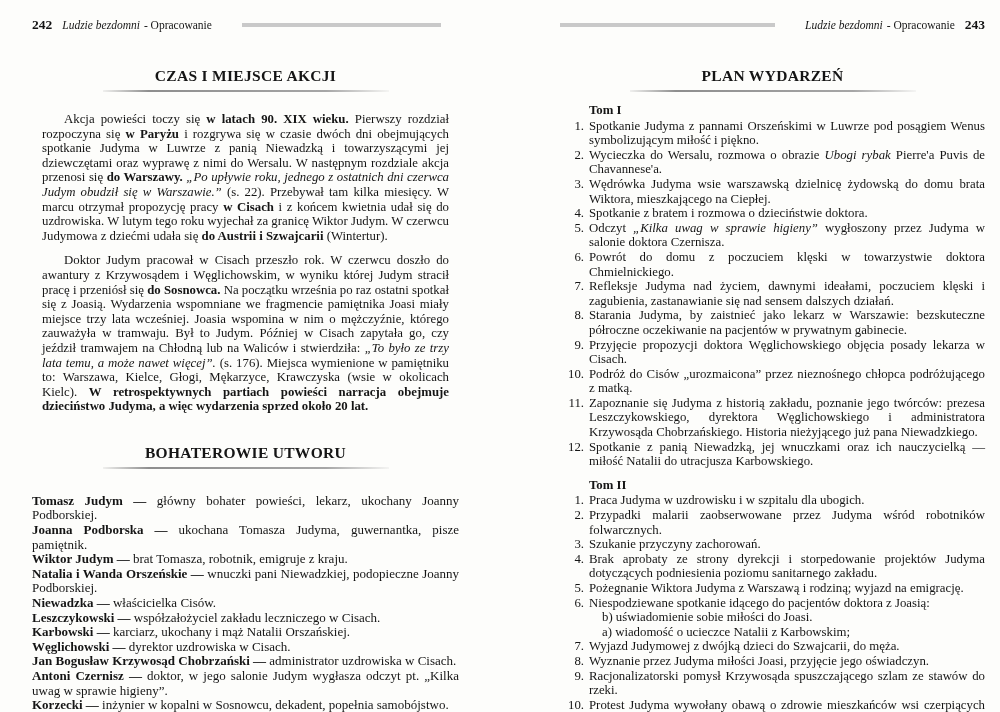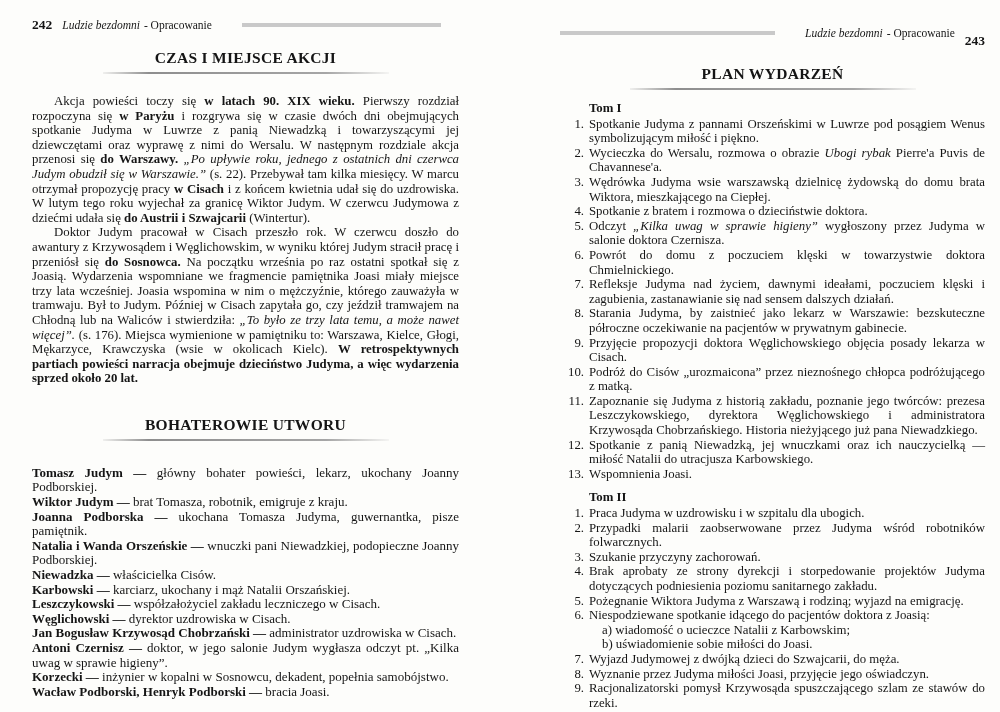--- a/index.html
+++ b/index.html
@@ -13,30 +13,30 @@
 
   
   .hdr{display:flex;align-items:center;font-size:11.5px;line-height:14px;white-space:nowrap;}
   .hdr .num{font-weight:700;font-size:13.5px;}
   .hdr .rt{font-style:italic;margin:0 4px 0 10px;}
   .hdr .rs{}
   .hdr-bar{height:4px;background:#c9c9c9;flex:1;}
   .page-left .hdr-bar{margin-left:30px;margin-right:18px;}
   .page-right .hdr-bar{margin-right:30px;}
   .page-right .hdr .rt{margin-left:0;}
-  .page-right .hdr .num{margin-left:10px;margin-top:16px;}
+  .page-right .hdr .num{margin-left:10px;}
 
   
-  .h1{margin-top:17px;text-align:center;font-weight:700;font-size:15.5px;letter-spacing:.3px;}
+  .h1{margin-top:35px;text-align:center;font-weight:700;font-size:15.5px;letter-spacing:.3px;}
   .rule{height:2px;width:286px;margin:5px auto 0;
         background:linear-gradient(to right,rgba(140,140,140,.12),#8e8e8e 16%,#a6a6a6 78%,rgba(170,170,170,.1));}
 
   
   .text-block{margin-top:20px;font-size:12.8px;line-height:14.6px;}
-  .para{margin:0;text-indent:22px;text-align:justify;}
+  .para{margin:10px;text-indent:22px;text-align:justify;}
   .b{font-weight:700;}
   .i{font-style:italic;}
 
   .h1.second{margin-top:30px;}
   .chars{margin-top:25px;font-size:13px;line-height:14.6px;}
   .char{margin:0;text-align:justify;}
 
   
   .plan{margin-top:11px;font-size:12.8px;line-height:14.6px;}
   .tom-title{font-weight:700;margin:9px 0 1px 29px;}
@@ -64,26 +64,26 @@
     <div class="text-block">
         <p class="para"><span>Akcja powieści toczy się </span><span class="b">w latach 90. XIX wieku.</span><span> Pierwszy rozdział rozpoczyna się </span><span class="b">w Paryżu</span><span> i rozgrywa się w czasie dwóch dni obejmujących spotkanie Judyma w Luwrze z panią Niewadzką i towarzyszącymi jej dziewczętami oraz wyprawę z nimi do Wersalu. W następnym rozdziale akcja przenosi się </span><span class="b">do Warszawy.</span><span> </span><span class="i">„Po upływie roku, jednego z ostatnich dni czerwca Judym obudził się w Warszawie.”</span><span> (s. 22). Przebywał tam kilka miesięcy. W marcu otrzymał propozycję pracy </span><span class="b">w Cisach</span><span> i z końcem kwietnia udał się do uzdrowiska. W lutym tego roku wyjechał za granicę Wiktor Judym. W czerwcu Judymowa z dziećmi udała się </span><span class="b">do Austrii i Szwajcarii</span><span> (Wintertur).</span></p>
         <p class="para"><span>Doktor Judym pracował w Cisach przeszło rok. W czerwcu doszło do awantury z Krzywosądem i Węglichowskim, w wyniku której Judym stracił pracę i przeniósł się </span><span class="b">do Sosnowca.</span><span> Na początku września po raz ostatni spotkał się z Joasią. Wydarzenia wspomniane we fragmencie pamiętnika Joasi miały miejsce trzy lata wcześniej. Joasia wspomina w nim o mężczyźnie, którego zauważyła w tramwaju. Był to Judym. Później w Cisach zapytała go, czy jeździł tramwajem na Chłodną lub na Waliców i stwierdziła: </span><span class="i">„To było ze trzy lata temu, a może nawet więcej”.</span><span> (s. 176). Miejsca wymienione w pamiętniku to: Warszawa, Kielce, Głogi, Mękarzyce, Krawczyska (wsie w okolicach Kielc). </span><span class="b">W retrospektywnych partiach powieści narracja obejmuje dzieciństwo Judyma, a więc wydarzenia sprzed około 20 lat.</span></p>
       </div>
 
     <div class="h1 second">BOHATEROWIE UTWORU</div>
     <div class="rule"></div>
 
     <div class="chars">
         <p class="char"><span class="b">Tomasz Judym — </span><span>główny bohater powieści, lekarz, ukochany Joanny Podborskiej.</span></p>
+        <p class="char"><span class="b">Joanna Podborska — </span><span>ukochana Tomasza Judyma, guwernantka, pisze pamiętnik.</span></p>
         <p class="char"><span class="b">Wiktor Judym — </span><span>brat Tomasza, robotnik, emigruje z kraju.</span></p>
-        <p class="char"><span class="b">Joanna Podborska — </span><span>ukochana Tomasza Judyma, guwernantka, pisze pamiętnik.</span></p>
         <p class="char"><span class="b">Natalia i Wanda Orszeńskie — </span><span>wnuczki pani Niewadzkiej, podopieczne Joanny Podborskiej.</span></p>
         <p class="char"><span class="b">Niewadzka — </span><span>właścicielka Cisów.</span></p>
+        <p class="char"><span class="b">Leszczykowski — </span><span>współzałożyciel zakładu leczniczego w Cisach.</span></p>
         <p class="char"><span class="b">Karbowski — </span><span>karciarz, ukochany i mąż Natalii Orszańskiej.</span></p>
-        <p class="char"><span class="b">Leszczykowski — </span><span>współzałożyciel zakładu leczniczego w Cisach.</span></p>
         <p class="char"><span class="b">Węglichowski — </span><span>dyrektor uzdrowiska w Cisach.</span></p>
         <p class="char"><span class="b">Jan Bogusław Krzywosąd Chobrzański — </span><span>administrator uzdrowiska w Cisach.</span></p>
         <p class="char"><span class="b">Antoni Czernisz — </span><span>doktor, w jego salonie Judym wygłasza odczyt pt. „Kilka uwag w sprawie higieny”.</span></p>
         <p class="char"><span class="b">Korzecki — </span><span>inżynier w kopalni w Sosnowcu, dekadent, popełnia samobójstwo.</span></p>
         <p class="char"><span class="b">Wacław Podborski, Henryk Podborski — </span><span>bracia Joasi.</span></p>
       </div>
   </div>
 
   <div class="page page-right">
     <div class="hdr">
@@ -139,24 +139,20 @@
           <div class="pc"><span>Podróż do Cisów „urozmaicona” przez nieznośnego chłopca podróżującego z matką.</span></div>
         </div>
         <div class="plan-item">
           <span class="pn">11.</span>
           <div class="pc"><span>Zapoznanie się Judyma z historią zakładu, poznanie jego twórców: prezesa Leszczykowskiego, dyrektora Węglichowskiego i administratora Krzywosąda Chobrzańskiego. Historia nieżyjącego już pana Niewadzkiego.</span></div>
         </div>
         <div class="plan-item">
           <span class="pn">12.</span>
           <div class="pc"><span>Spotkanie z panią Niewadzką, jej wnuczkami oraz ich nauczycielką — miłość Natalii do utracjusza Karbowskiego.</span></div>
         </div>
-        <div class="plan-item">
-          <span class="pn">13.</span>
-          <div class="pc"><span>Wspomnienia Joasi.</span></div>
-        </div>
         <div class="tom-title">Tom II</div>
         <div class="plan-item">
           <span class="pn">1.</span>
           <div class="pc"><span>Praca Judyma w uzdrowisku i w szpitalu dla ubogich.</span></div>
         </div>
         <div class="plan-item">
           <span class="pn">2.</span>
           <div class="pc"><span>Przypadki malarii zaobserwowane przez Judyma wśród robotników folwarcznych.</span></div>
         </div>
         <div class="plan-item">
@@ -166,21 +162,21 @@
         <div class="plan-item">
           <span class="pn">4.</span>
           <div class="pc"><span>Brak aprobaty ze strony dyrekcji i storpedowanie projektów Judyma dotyczących podniesienia poziomu sanitarnego zakładu.</span></div>
         </div>
         <div class="plan-item">
           <span class="pn">5.</span>
           <div class="pc"><span>Pożegnanie Wiktora Judyma z Warszawą i rodziną; wyjazd na emigrację.</span></div>
         </div>
         <div class="plan-item">
           <span class="pn">6.</span>
-          <div class="pc"><span>Niespodziewane spotkanie idącego do pacjentów doktora z Joasią:</span><div class="sub">a) wiadomość o ucieczce Natalii z Karbowskim;</div><div class="sub">b) uświadomienie sobie miłości do Joasi.</div></div>
+          <div class="pc"><span>Niespodziewane spotkanie idącego do pacjentów doktora z Joasią:</span><div class="sub">b) uświadomienie sobie miłości do Joasi.</div><div class="sub">a) wiadomość o ucieczce Natalii z Karbowskim;</div></div>
         </div>
         <div class="plan-item">
           <span class="pn">7.</span>
           <div class="pc"><span>Wyjazd Judymowej z dwójką dzieci do Szwajcarii, do męża.</span></div>
         </div>
         <div class="plan-item">
           <span class="pn">8.</span>
           <div class="pc"><span>Wyznanie przez Judyma miłości Joasi, przyjęcie jego oświadczyn.</span></div>
         </div>
         <div class="plan-item">

